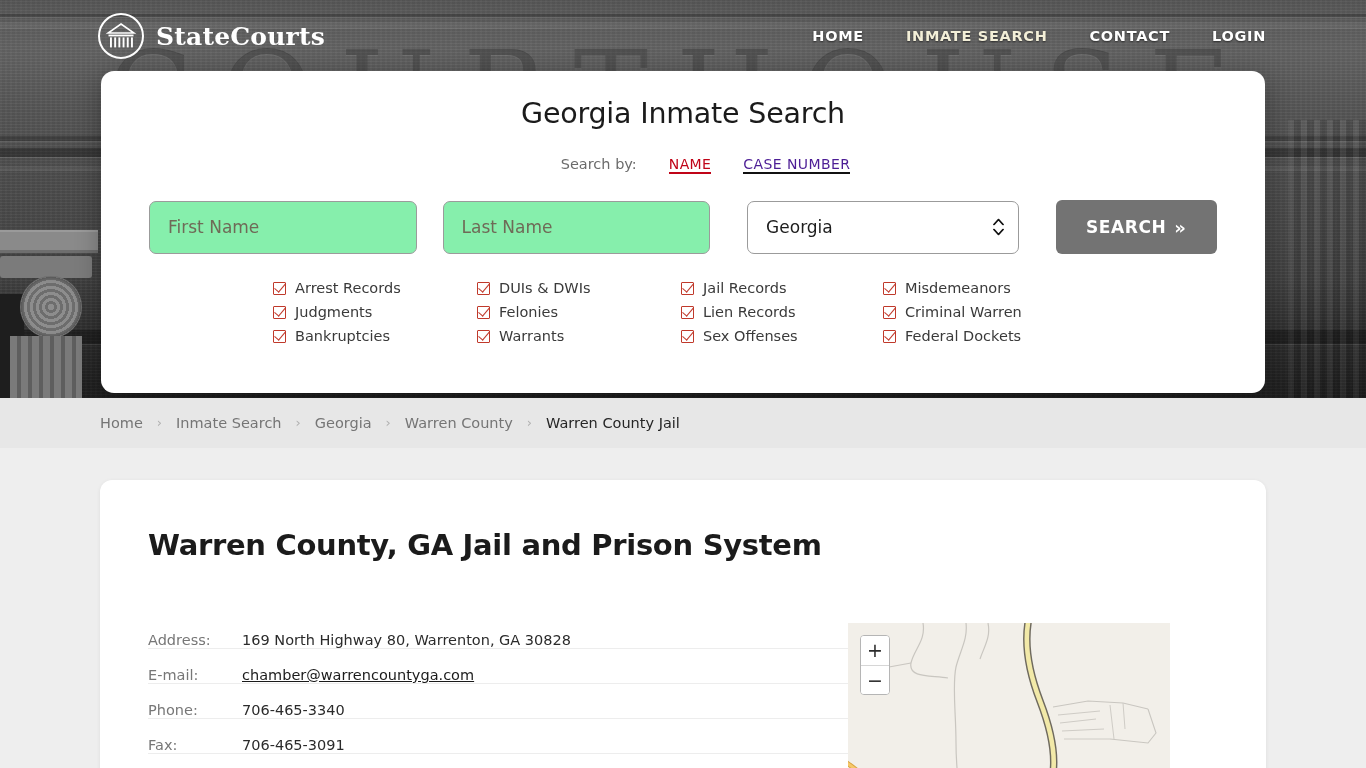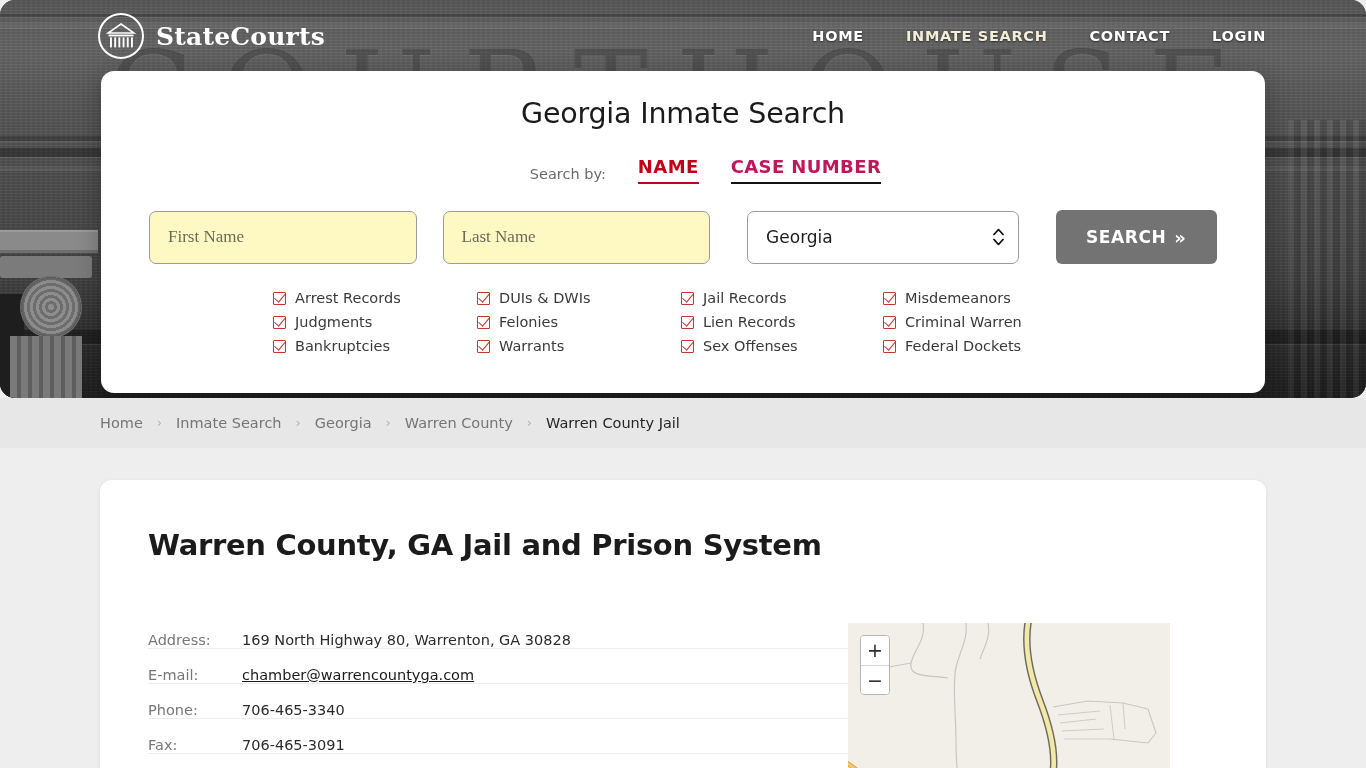--- a/index.html
+++ b/index.html
@@ -12,21 +12,20 @@
     background: #eeeeee;
   }
 
   
   .hero {
     position: relative;
     width: 1366px;
     height: 398px;
     background: #555555;
     overflow: hidden;
-    border-radius: 15px;
   }
   
   .hero-photo {
     position: absolute; inset: 0;
     background:
       linear-gradient(180deg, rgba(0,0,0,.18) 0%, rgba(0,0,0,0) 12%, rgba(0,0,0,0) 70%, rgba(0,0,0,.35) 100%),
       repeating-linear-gradient(0deg, rgba(255,255,255,.035) 0 1px, rgba(0,0,0,.035) 1px 3px),
       repeating-linear-gradient(90deg, rgba(255,255,255,.02) 0 2px, rgba(0,0,0,.02) 2px 5px),
       linear-gradient(180deg,#6a6a6a 0%, #626262 14%, #575757 26%, #4e4e4e 42%, #464646 60%, #3a3a3a 80%, #2e2e2e 100%);
   }
@@ -134,36 +133,36 @@
     text-align: center;
     font-size: 28.5px; font-weight: 400; color: #1b1b1b;
     letter-spacing: -.2px;
   }
   .searchby {
     margin-top: 26px;
     display: flex; align-items: flex-end; justify-content: center; gap: 32px;
   }
   .searchby-label { font-size: 14.5px; color: #6b6b6b; padding-bottom: 2px; margin-left: 45px; }
   .tab {
-    font-size: 18px; font-weight: 700; letter-spacing: .4px;
-    padding-bottom: 5px; cursor: pointer;
+    font-size: 14px; font-weight: 400; letter-spacing: .4px;
+    cursor: pointer;
   }
   .tab.active { color: #c00418; border-bottom: 2.5px solid #c00418; }
-  .tab.inactive { color: #be185d; border-bottom: 2.5px solid #111111; }
+  .tab.inactive { color: #4c1d95; border-bottom: 2.5px solid #111111; }
 
   .form-row {
     margin-top: 26px;
     display: flex; align-items: center; gap: 14px;
   }
   .field {
     height: 53px; border: 1px solid #9b9b9b; border-radius: 7px;
-    background: #fef9c3;
+    background: #86efac;
     display: flex; align-items: center;
     padding: 0 18px;
-    font-size: 17px; color: #6f6a57; font-family: Liberation Serif, serif;
+    font-size: 17px; color: #6f6a57;
   }
   .field.first { width: 274px; }
   .field.last  { width: 274px; margin-left: 12px; }
   .select-wrap {
     position: relative; width: 278px; height: 53px; margin-left: 23px;
     border: 1px solid #9b9b9b; border-radius: 7px; background: #ffffff;
     display: flex; align-items: center; padding: 0 18px;
     font-size: 17px; color: #1d1d1d;
   }
   .select-chevrons {

